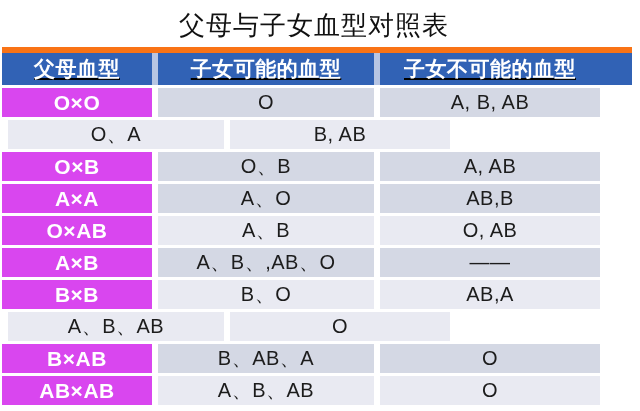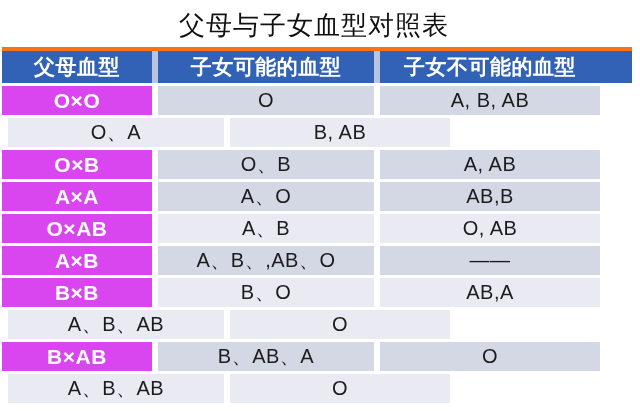--- a/index.html
+++ b/index.html
@@ -40,21 +40,22 @@
     white-space: nowrap;
   }
   .c1 { width: 150px; }
   .c2 { width: 216px; }
   .c3 { width: 220px; }
   .sep { width: 6px; }
 
   
   .t-row.header {
     background: #3162b5;
-    border-top: 4px solid #f97316;
+    border-top: 6px solid #f97316;
+    text-decoration: underline;
   }
   .t-row.header .cell {
     height: 32px;
     background: transparent;
     color: #ffffff;
     font-weight: bold;
     font-size: 21px;
   }
   .t-row.header .sep { background: #b7c5e3; }
 
@@ -147,19 +148,20 @@
 
   <div class="t-row r-dark">
     <div class="cell c1 parents">B×AB</div>
     <div class="sep"></div>
     <div class="cell c2">B、AB、A</div>
     <div class="sep"></div>
     <div class="cell c3">O</div>
   </div>
 
   <div class="t-row r-light">
+    <div class="cell c1 parents">AB×AB</div>
     <div class="sep"></div>
     <div class="cell c2">A、B、AB</div>
     <div class="sep"></div>
     <div class="cell c3">O</div>
   </div>
 
 </div>
 
 </body></html>

